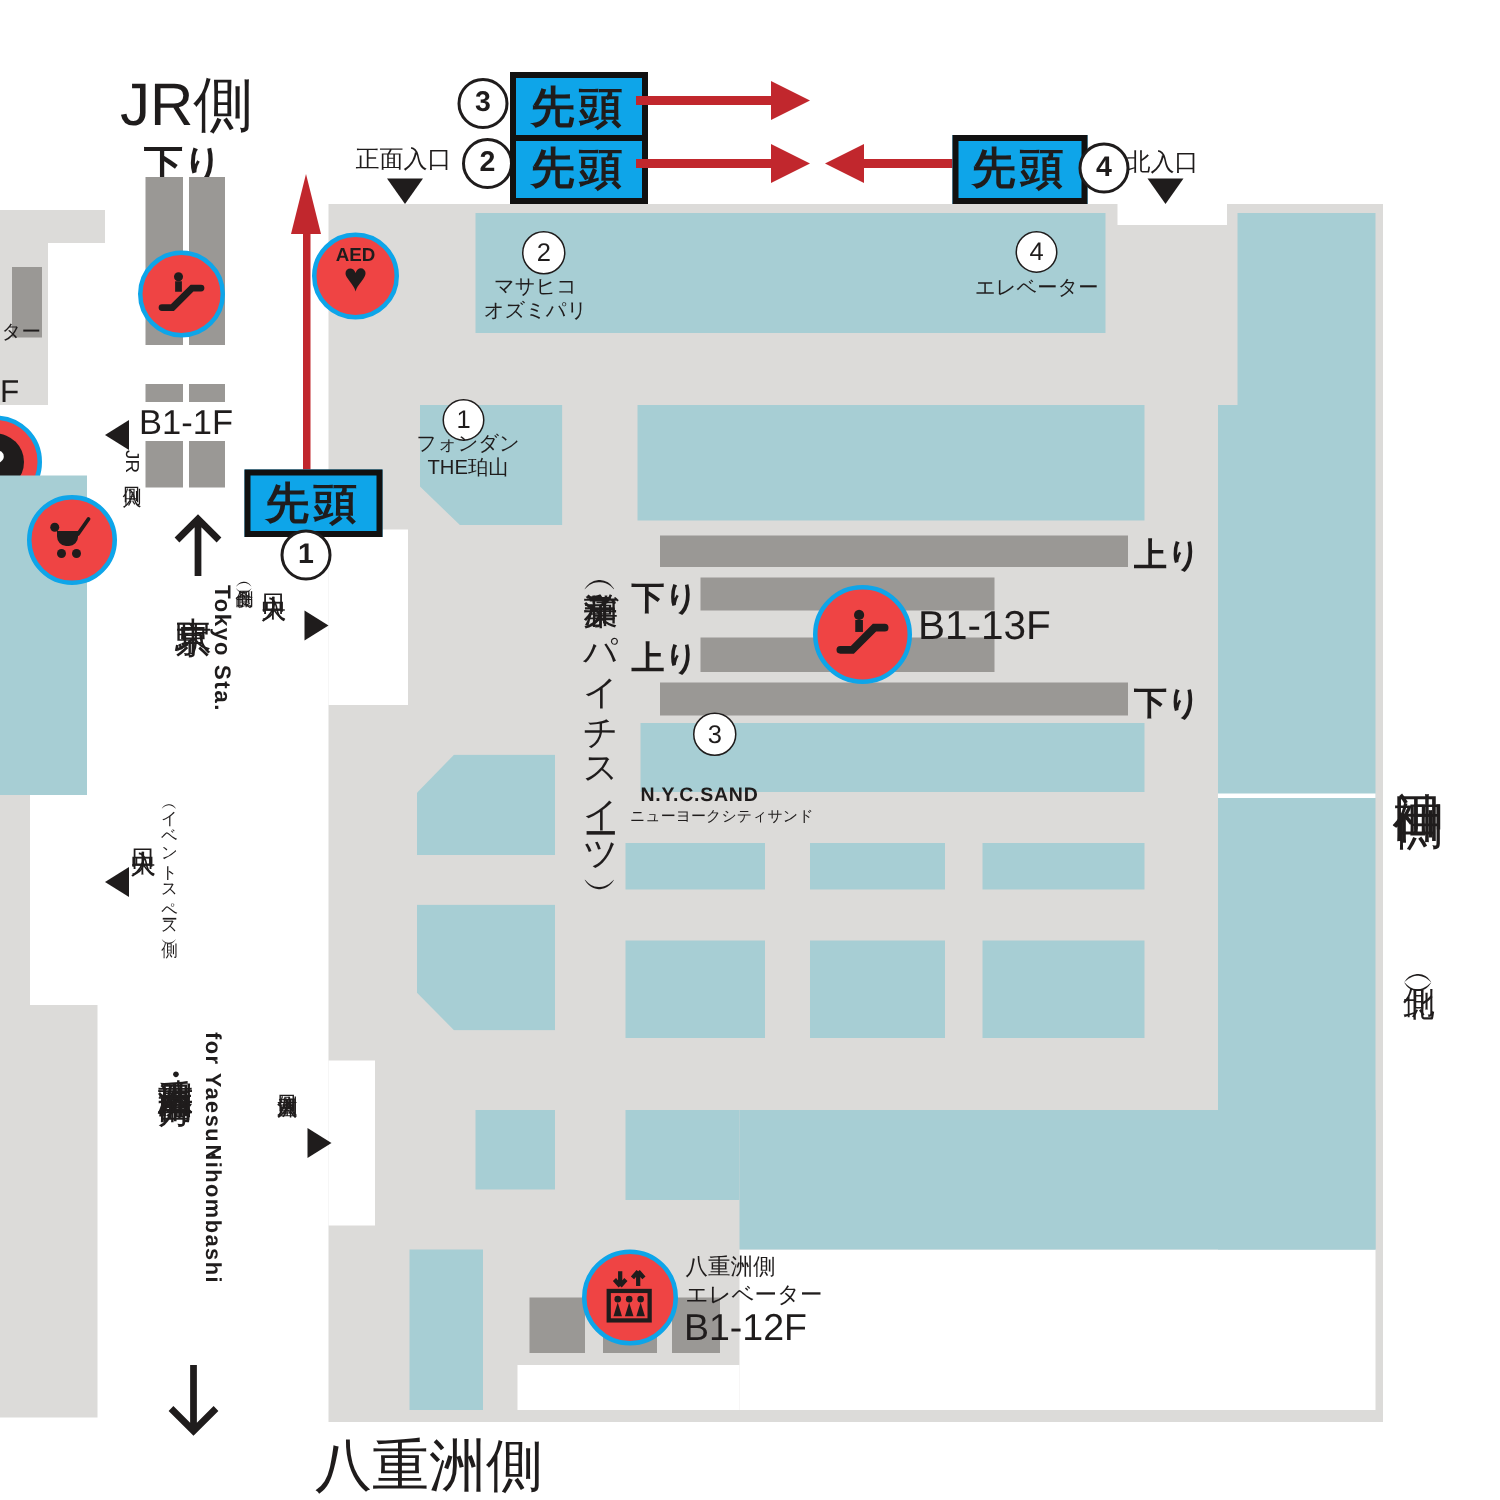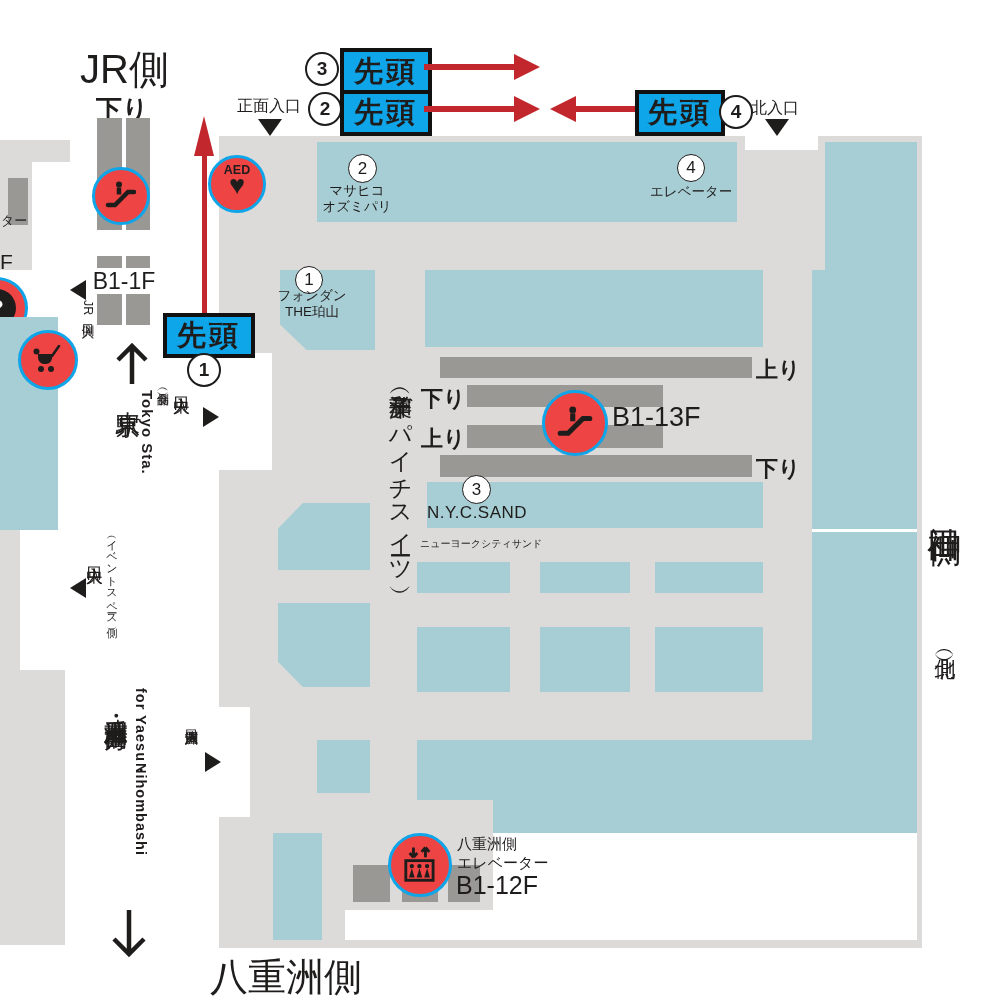--- a/index.html
+++ b/index.html
@@ -160,21 +160,21 @@
     <svg width="50" height="50" viewBox="0 0 44 44">
       <path d="M9 31 h7 l13 -13 h6" stroke="#1f1c1c" stroke-width="4.5" fill="none" stroke-linecap="round"></path>
       <circle cx="20" cy="10.5" r="3" fill="#1f1c1c"></circle>
       <path d="M20 13.5 v7" stroke="#1f1c1c" stroke-width="4.5"></path>
     </svg>
   </div>
   <div class="abs" style="left:612px;top:402px;font-size:27px;">B1-13F</div>
 
   <div class="abs teal" style="left:427px;top:482px;width:336px;height:46px;"></div>
   <div class="abs circle-num" style="left:462px;top:475px;width:27px;height:27px;">3</div>
-  <div class="abs" style="left:427px;top:503px;font-size:17px;letter-spacing:0.5px;">N.Y.C.SAND</div>
+  <div class="abs" style="left:427px;top:522px;font-size:13px;letter-spacing:0.5px;font-weight:bold;">N.Y.C.SAND</div>
   <div class="abs" style="left:420px;top:537px;font-size:10px;letter-spacing:0;">ニューヨークシティサンド</div>
 
   <div class="abs teal" style="left:278px;top:503px;width:92px;height:67px;clip-path:polygon(0 38%,27% 0,100% 0,100% 100%,0 100%);"></div>
   <div class="abs teal" style="left:278px;top:603px;width:92px;height:84px;clip-path:polygon(0 0,100% 0,100% 100%,27% 100%,0 70%);"></div>
 
   <div class="abs teal" style="left:417px;top:562px;width:93px;height:31px;"></div>
   <div class="abs teal" style="left:540px;top:562px;width:90px;height:31px;"></div>
   <div class="abs teal" style="left:655px;top:562px;width:108px;height:31px;"></div>
   <div class="abs teal" style="left:417px;top:627px;width:93px;height:65px;"></div>
   <div class="abs teal" style="left:540px;top:627px;width:90px;height:65px;"></div>

